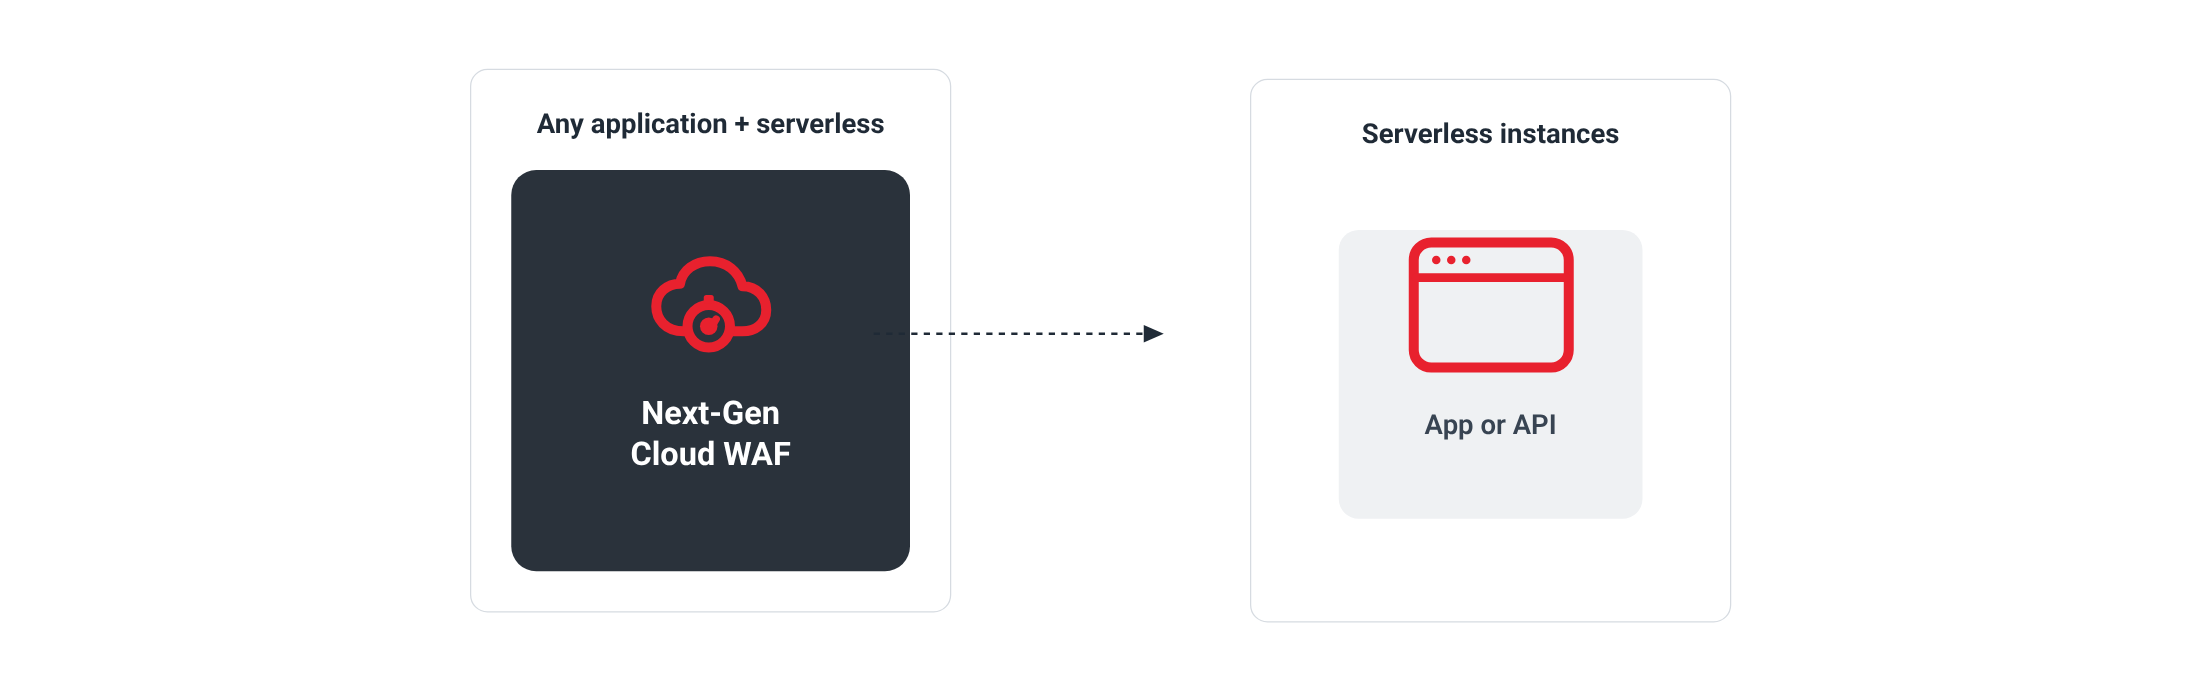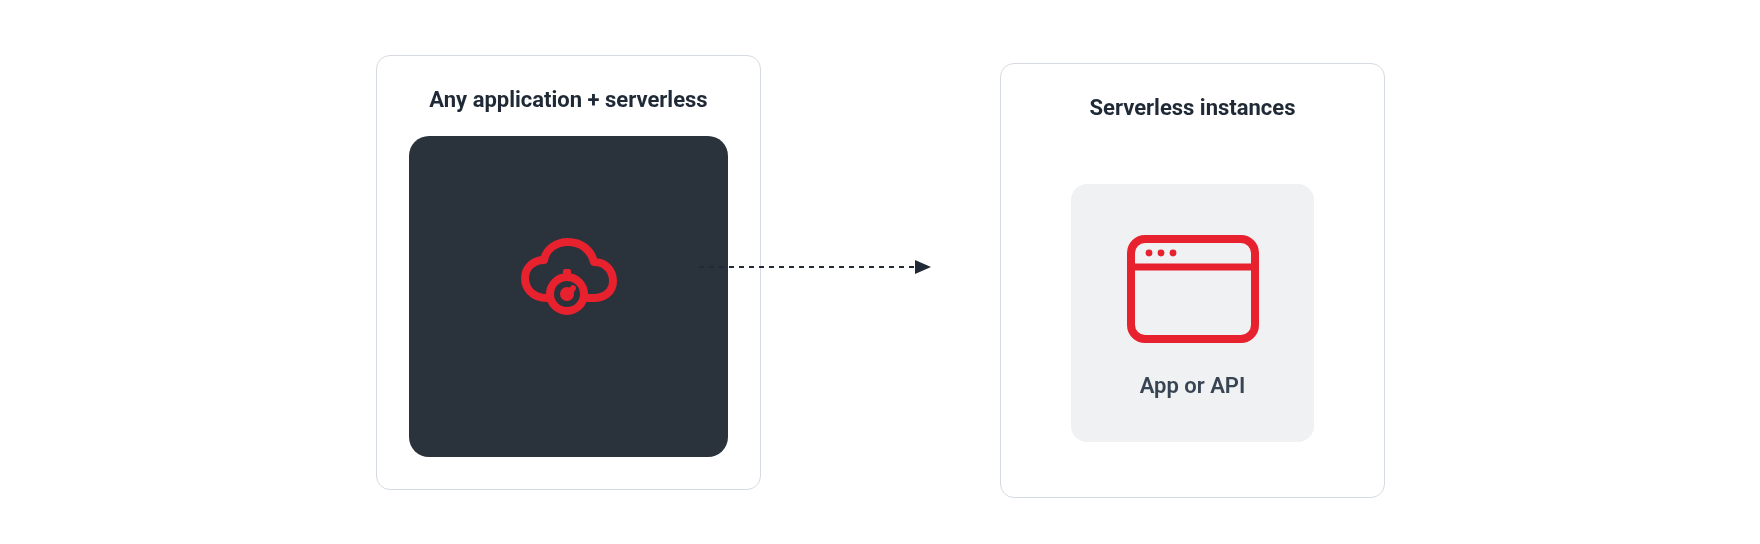--- a/index.html
+++ b/index.html
@@ -70,27 +70,26 @@
     font-size: 26px;
     font-weight: 700;
     line-height: 1.25;
     text-align: center;
   }
   .light-card {
     position: absolute;
     left: 70px;
     right: 70px;
     top: 120px;
-    height: 258px;
+    height: 231px;
     background: #eff1f3;
     border-radius: 16px;
     display: flex;
     flex-direction: column;
     align-items: center;
-    justify-content: center;
     color: #384452;
   }
   .light-card .icon-wrap {
     margin-bottom: 20px;
   }
   .light-card .card-label {
     font-size: 22px;
     font-weight: 600;
     text-align: center;
     color: #384452;
@@ -126,20 +125,24 @@
                    L72 62" fill="none" stroke="#e8212e" stroke-width="8" stroke-linecap="round" stroke-linejoin="round"></path>
 
           <circle cx="53" cy="58" r="17" fill="#2a323b" stroke="#e8212e" stroke-width="8"></circle>
 
           <rect x="49" y="33" width="8" height="7" rx="2" fill="#e8212e"></rect>
 
           <circle cx="53" cy="58" r="7" fill="#e8212e"></circle>
           <rect x="52" y="47" width="6" height="11" rx="3" fill="#e8212e" transform="rotate(32 53 58)"></rect>
         </svg>
       </div>
+      <div class="card-label">
+        <span>Next-Gen</span><br>
+        <span>Cloud WAF</span>
+      </div>
     </div>
   </div>
 
   <div class="arrow">
     <svg width="236" height="20" viewBox="0 0 236 20">
       <line x1="2" y1="10" x2="220" y2="10" stroke="#1f2a36" stroke-width="2" stroke-dasharray="5 5"></line>
       <polygon points="218,3 234,10 218,17" fill="#1f2a36"></polygon>
     </svg>
   </div>
 

